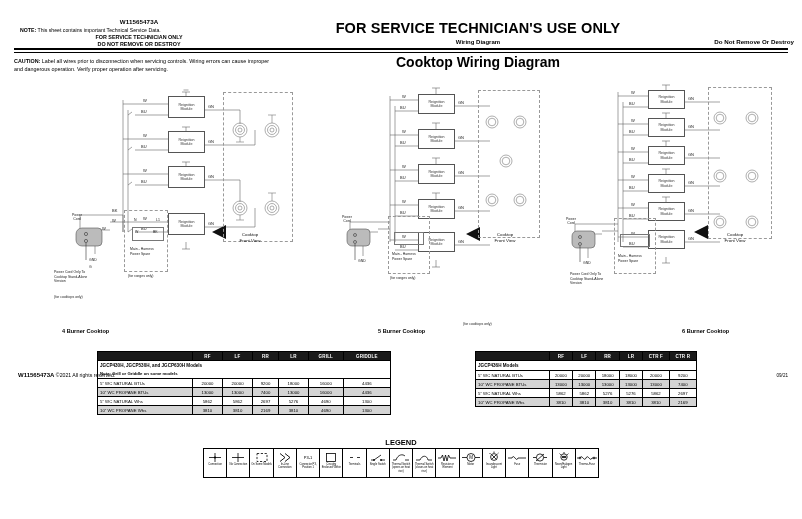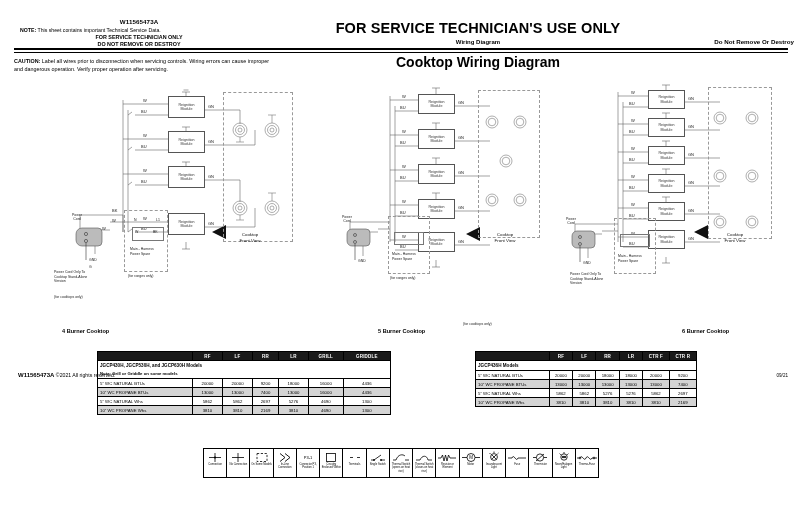--- a/index.html
+++ b/index.html
@@ -684,20 +684,21 @@
           <td class="num">3810</td>
           <td class="num">3810</td>
           <td class="num">3810</td>
           <td class="num">3810</td>
           <td class="num">2169</td>
         </tr>
       </tbody>
     </table>
   </div>
 
+  <div class="legend-title">LEGEND</div>
   <div class="legend-box">
 
     <div class="lgcell">
       <div class="lgsym">
         <svg width="14" height="11" viewBox="0 0 14 11">
             <g stroke="#000" stroke-width="0.8" fill="none">
               <line x1="1" y1="5.5" x2="13" y2="5.5"></line>
               <line x1="7" y1="1" x2="7" y2="10"></line>
             </g>
             <circle cx="7" cy="5.5" r="1.1" fill="#000"></circle>

